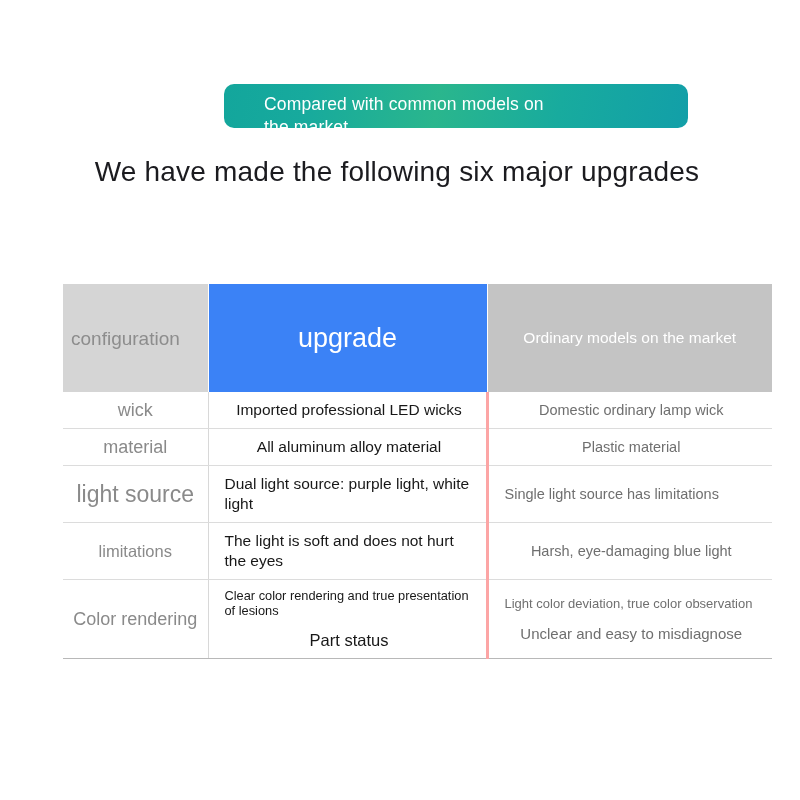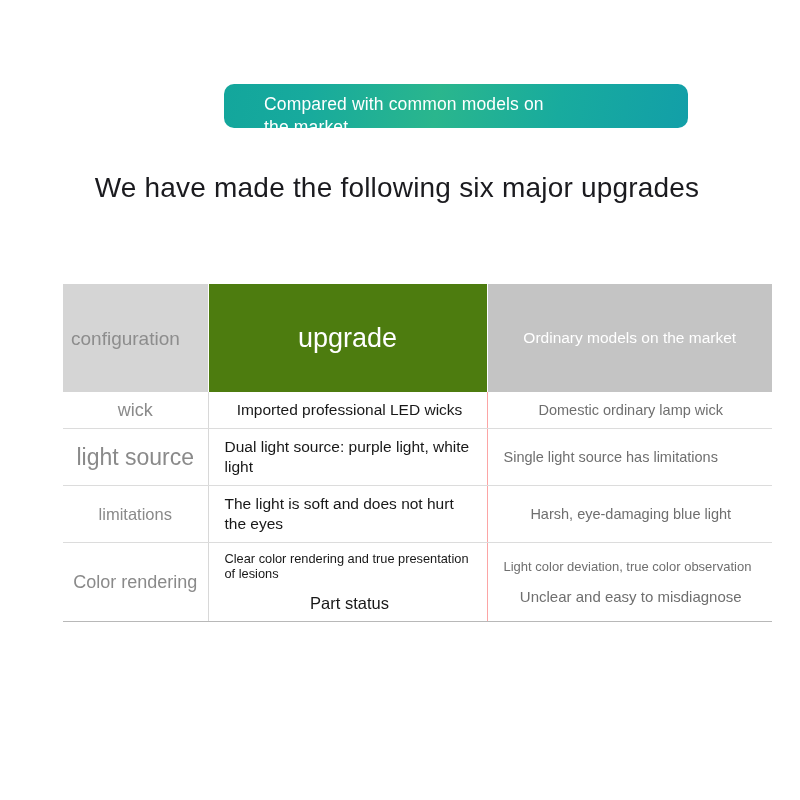--- a/index.html
+++ b/index.html
@@ -34,21 +34,21 @@
     line-height: 22.5px;
     letter-spacing: 0.15px;
     max-width: 380px;
     white-space: pre-line;
   }
 
   
   #heading {
     position: absolute;
     left: 0;
-    top: 172px;
+    top: 156px;
     width: 794px;
     text-align: center;
     font-size: 28px;
     color: #1b1b1f;
     letter-spacing: 0.2px;
   }
 
   
   #table {
     position: absolute;
@@ -76,21 +76,21 @@
     font-size: 19px;
     line-height: 25px;
     text-align: left;
     padding-left: 8px;
   }
   th.h-config .wrap {
     display: block;
     width: 82px;
   }
   th.h-upgrade {
-    background: #4d7c0f;
+    background: #3b82f6;
     color: #ffffff;
     font-size: 27px;
     text-align: center;
     border-left: 1px solid #ffffff;
     border-right: 1px solid #ffffff;
   }
   th.h-ordinary {
     background: #c4c4c4;
     color: #ffffff;
     font-size: 15.5px;
@@ -112,21 +112,21 @@
     text-align: center;
     font-size: 19px;
     line-height: 23px;
     padding: 6px 4px;
   }
   td.col-upgrade {
     color: #181818;
     font-size: 15.5px;
     line-height: 20px;
     border-left: 1px solid #d8d8d8;
-    border-right: 1px solid #fca5a5;
+    border-right: 3px solid #fca5a5;
     padding: 8px 12px 8px 16px;
   }
   td.col-ordinary {
     color: #6f6f6f;
     font-size: 14.5px;
     line-height: 19px;
     padding: 8px 14px 8px 16px;
   }
 
   .ctr { text-align: center; }
@@ -168,20 +168,25 @@
     </tr>
   </thead>
   <tbody>
 
     <tr>
       <td class="col-config config-mid">wick</td>
       <td class="col-upgrade ctr">Imported professional LED wicks</td>
       <td class="col-ordinary ctr">Domestic ordinary lamp wick</td>
     </tr>
 
+    <tr>
+      <td class="col-config config-mid">material</td>
+      <td class="col-upgrade ctr">All aluminum alloy material</td>
+      <td class="col-ordinary ctr">Plastic material</td>
+    </tr>
 
     <tr>
       <td class="col-config config-big">light source</td>
       <td class="col-upgrade lft">Dual light source: purple light, white light</td>
       <td class="col-ordinary lft">Single light source has limitations</td>
     </tr>
 
 
     <tr>
       <td class="col-config config-small">limitations</td>

